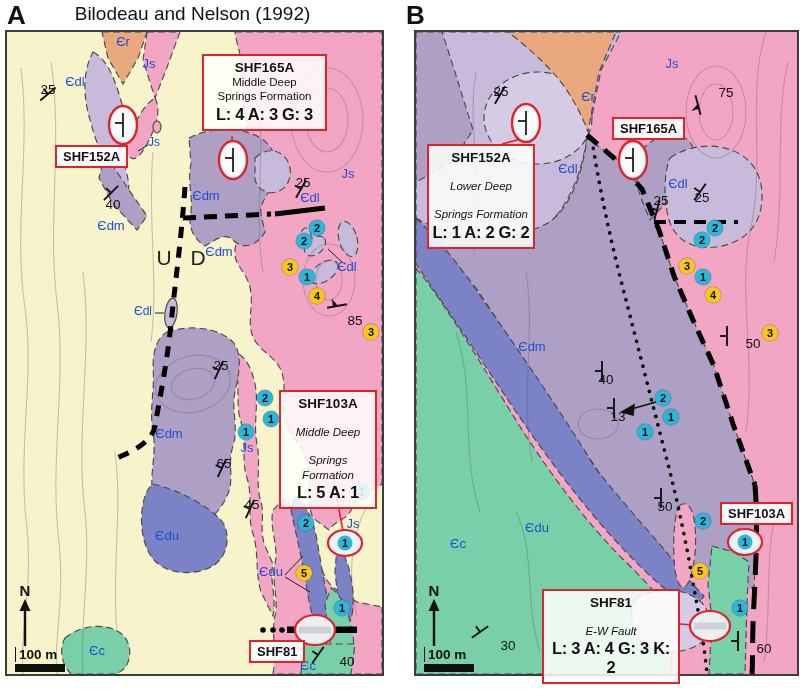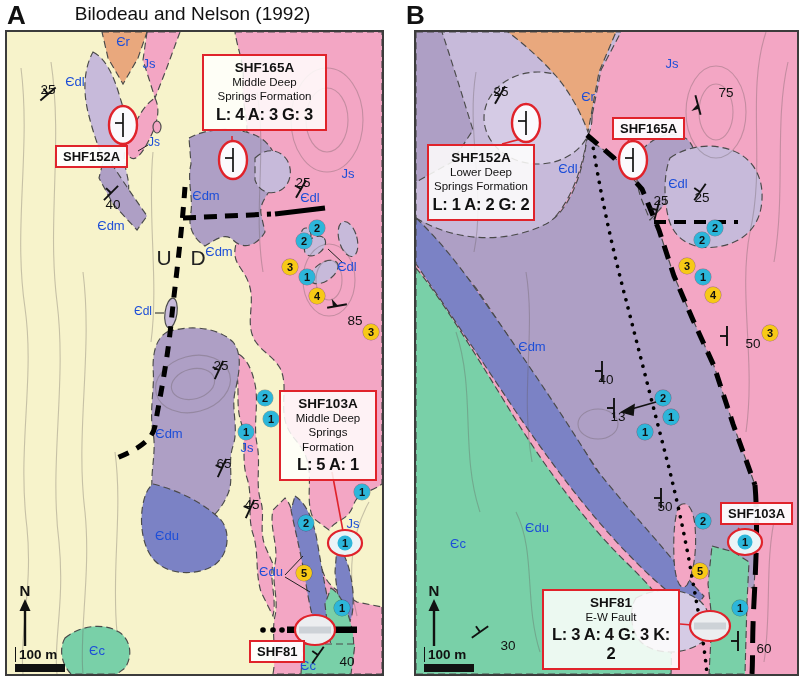--- a/index.html
+++ b/index.html
@@ -13,21 +13,21 @@
   .strike-num{position:absolute;transform:translate(-50%,-50%);font-size:13.5px;color:#111;white-space:nowrap;margin-left:16px;}
   .glyph{position:absolute;transform:translate(-50%,-50%);line-height:0;}
   .loc{position:absolute;width:16px;height:16px;border-radius:50%;transform:translate(-50%,-50%);
        display:flex;align-items:center;justify-content:center;font-size:11px;font-weight:bold;color:#101010;
        box-shadow:0 0 0 0.5px rgba(0,0,0,.35);}
   .sample{position:absolute;transform:translate(-50%,-50%);line-height:0;}
   .callout{position:absolute;border:2.4px solid var(--red);background:rgba(255,255,253,0.86);
            text-align:center;padding:4px 3px 5px 3px;box-sizing:border-box;color:#111;}
   .co-title{font-size:13.5px;font-weight:bold;}
   .co-line{font-size:11.5px;line-height:1.25;}
-  .co-line.it{}
+  .co-line.it{font-style:italic;margin-top:14px;}
   .co-stats{font-size:16.5px;font-weight:bold;letter-spacing:-0.3px;margin-top:1px;}
   .tag{position:absolute;border:2.2px solid var(--red);background:rgba(255,255,255,0.92);
        font-size:13px;font-weight:bold;color:#111;padding:2px 6px;white-space:nowrap;}
   .ud{position:absolute;transform:translate(-50%,-50%);font-size:21px;color:#222;}
   .north{position:absolute;left:8px;top:550px;width:20px;text-align:center;color:#111;}
   .north .n{font-size:15px;font-weight:bold;}
   .scalebar{position:absolute;left:8px;top:615px;color:#111;}
   .scalebar .txt{font-size:13.5px;font-weight:bold;border-left:1.5px solid #111;padding-left:3px;}
   .scalebar .bar{width:50px;height:8px;background:#111;margin-top:2px;}
   .u-bg{fill:var(--bg);}

